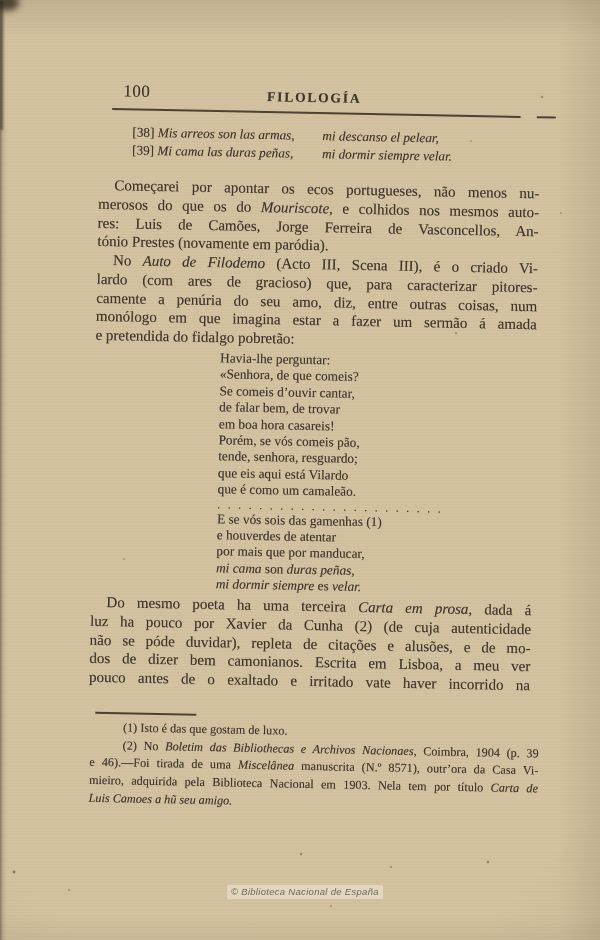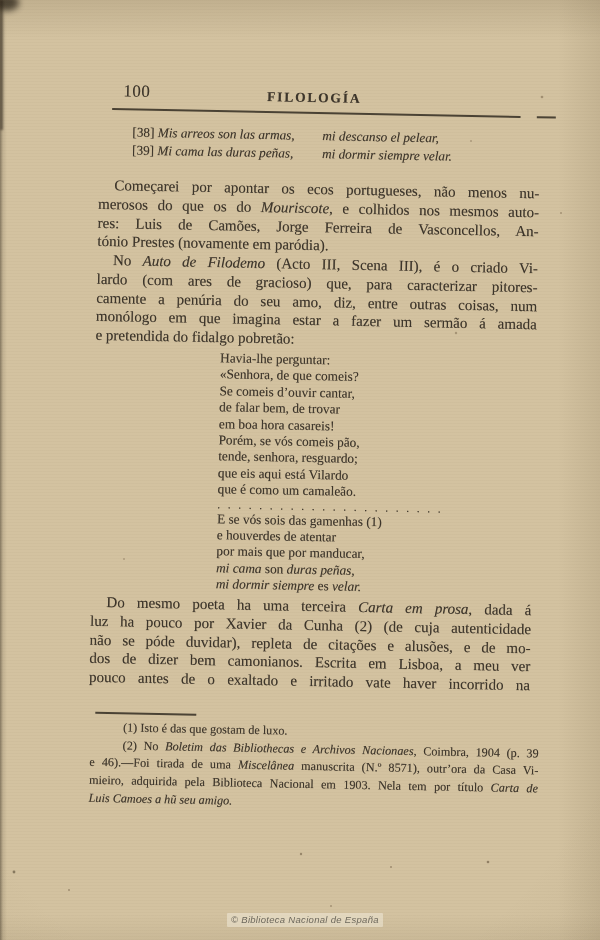--- a/index.html
+++ b/index.html
@@ -30,21 +30,21 @@
   .para .line.last{text-align:left;text-align-last:auto;}
   .para .line.indent{text-indent:16px;}
   .verse{position:absolute;left:125px;top:352px;font-size:13.3px;line-height:16.4px;white-space:nowrap;}
   .verse .dots{font-size:11px;line-height:13px;height:13px;letter-spacing:2.5px;overflow:hidden;width:226px;}
   .fnrule{position:absolute;left:7px;top:716px;width:101px;height:1.6px;background:#4a4234;}
   .footnotes{position:absolute;left:2px;top:723px;width:449px;font-size:12.2px;line-height:17.7px;}
   .footnotes .line{text-align:justify;text-align-last:justify;}
   .footnotes .line.last{text-align:left;text-align-last:auto;}
   .footnotes .line.indent{text-indent:33px;}
   .watermark{
-    position:absolute;left:227px;top:913px;
+    position:absolute;left:227px;top:885px;
     font-family:"Liberation Sans",sans-serif;font-style:italic;font-size:9.5px;
     color:#6d685c;background:rgba(247,242,229,.45);
     padding:1px 4px 2px;letter-spacing:.3px;border-radius:1px;
   }
   .vignette{
     position:absolute;inset:0;pointer-events:none;
     background:
       radial-gradient(120% 112% at 46% 42%, rgba(0,0,0,0) 58%, rgba(96,78,50,.10) 82%, rgba(80,64,38,.22) 100%),
       linear-gradient(180deg, rgba(92,76,48,.15), rgba(0,0,0,0) 38px),
       linear-gradient(0deg, rgba(92,76,48,.08), rgba(0,0,0,0) 26px),

